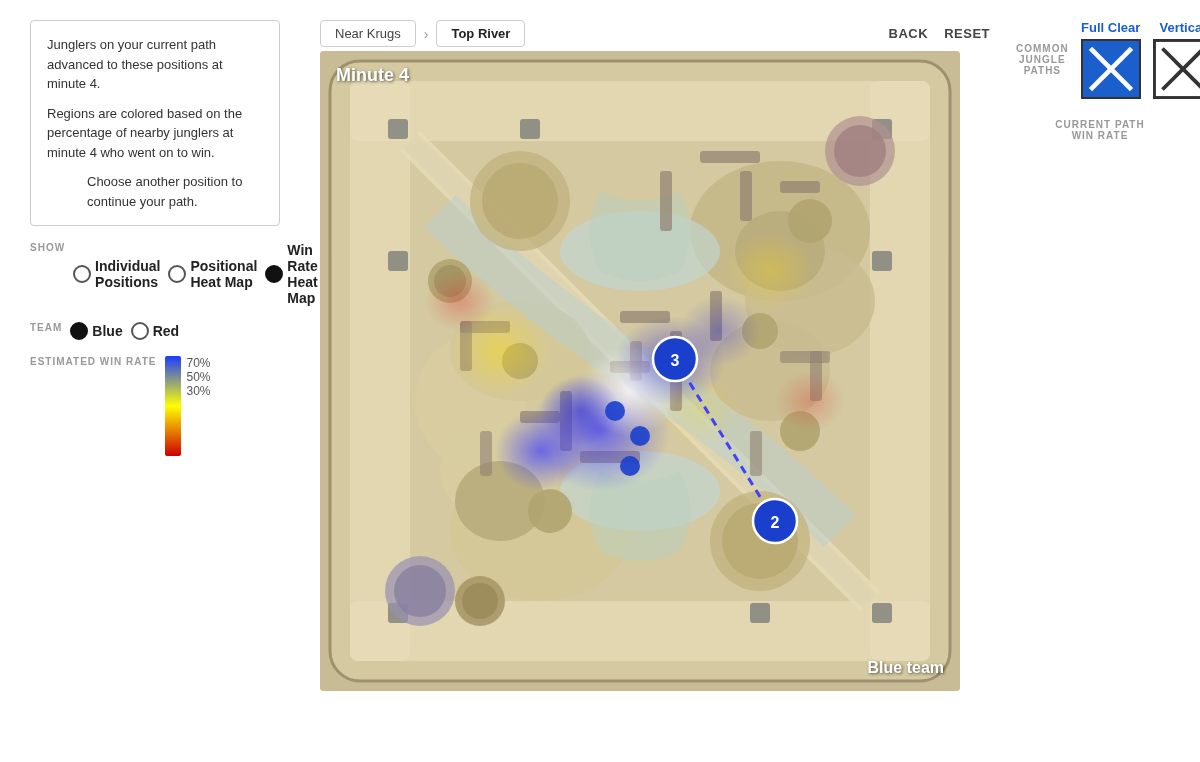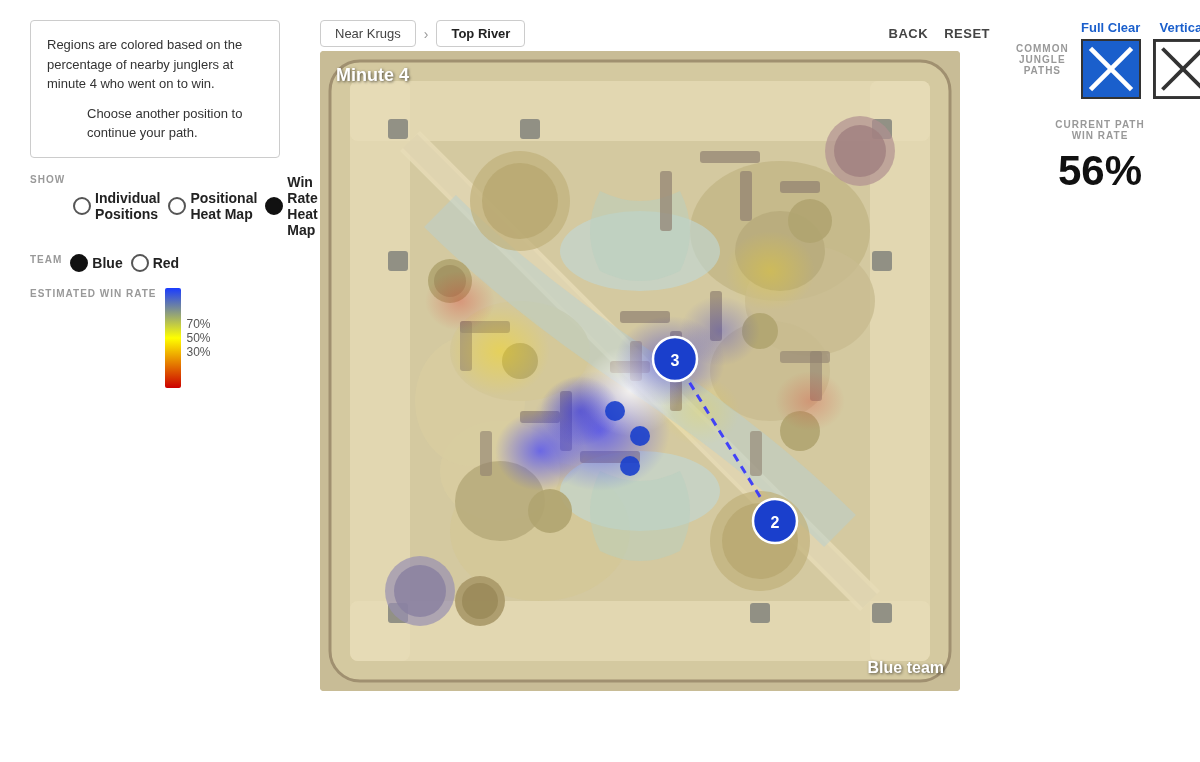--- a/index.html
+++ b/index.html
@@ -74,21 +74,21 @@
     }
     .radio-circle.empty {
       background: #fff;
     }
 
     
     .legend-gradient {
       display: flex;
       flex-direction: row;
       gap: 6px;
-      align-items: center;
+      align-items: flex-start;
     }
 
     .gradient-bar {
       width: 16px;
       height: 100px;
       border-radius: 2px;
       background: linear-gradient(to bottom, #1a3cff 0%, #ffff00 50%, #cc0000 100%);
     }
 
     .legend-labels {
@@ -280,20 +280,21 @@
       width: 100%; height: 100%;
       z-index: 1;
     }
   </style>
 </head>
 <body>
 
 <div class="left-sidebar">
 
   <div class="info-box">
+    <p>Junglers on your current path advanced to these positions at minute 4.</p>
     <p>Regions are colored based on the percentage of nearby junglers at minute 4 who went on to win.</p>
     <p>Choose another position to continue your path.</p>
   </div>
 
   <div class="show-section">
     <div class="section-label">SHOW</div>
     <div class="radio-item">
       <div class="radio-circle empty"></div>
       <span>Individual Positions</span>
     </div>
@@ -529,16 +530,15 @@
           <rect width="60" height="60" fill="#fff" stroke="#333" stroke-width="2"></rect>
           <line x1="8" y1="8" x2="52" y2="52" stroke="#333" stroke-width="4"></line>
           <line x1="52" y1="8" x2="8" y2="52" stroke="#333" stroke-width="4"></line>
         </svg>
       </div>
     </div>
   </div>
 
   <div class="win-rate-section">
     <div class="win-rate-label">CURRENT PATH<br>WIN RATE</div>
-    <div class="win-rate-value">56%</div>
   </div>
 
 </div>
 
 </body></html>

